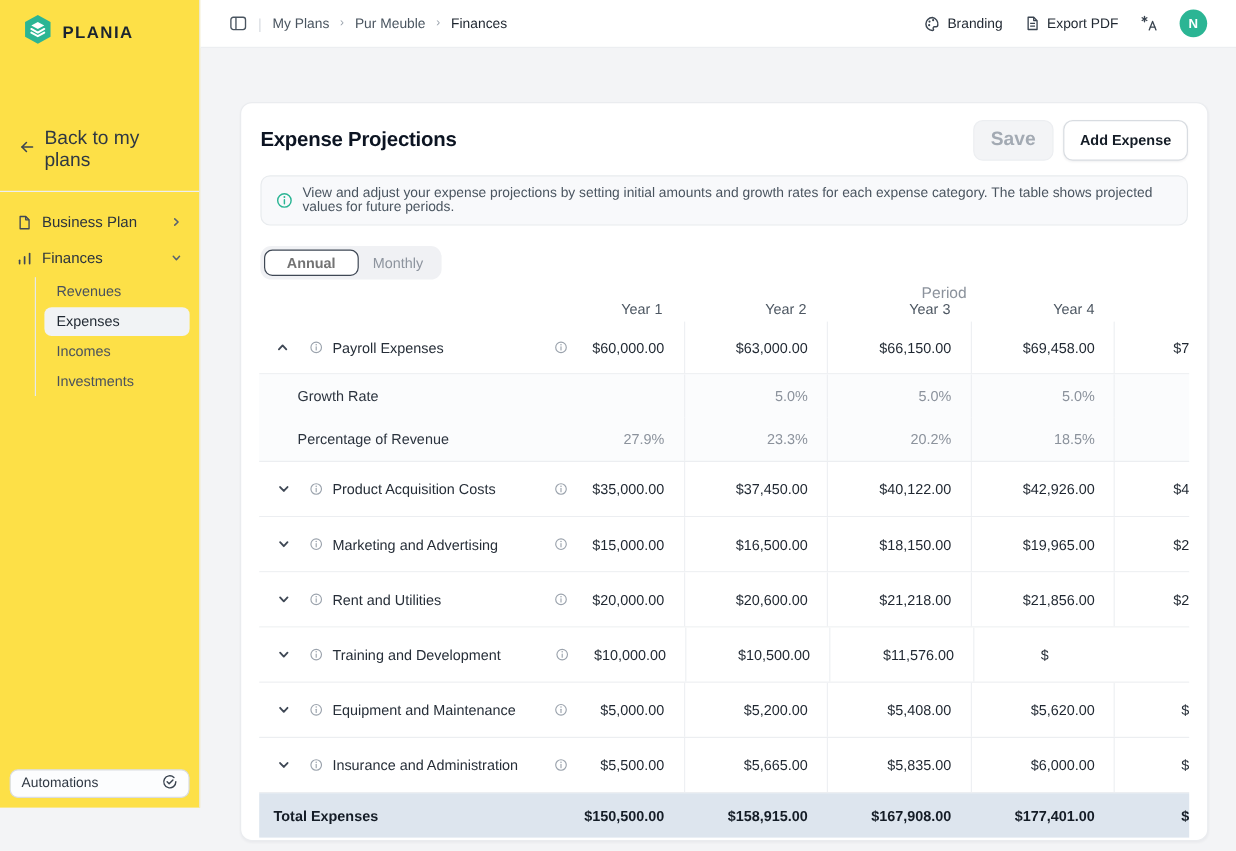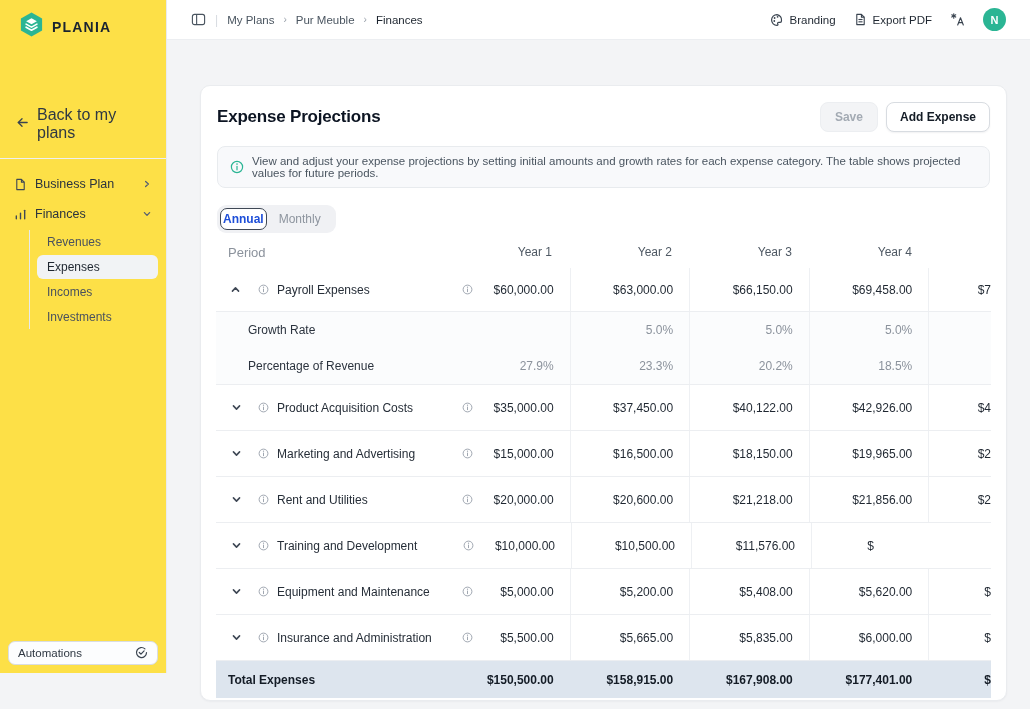--- a/index.html
+++ b/index.html
@@ -36,33 +36,33 @@
   .action { display:flex; align-items:center; gap:6px; font-size:11.5px; color:#1f2731; font-weight:500; cursor:pointer; }
   .ticon { display:flex; color:#3a4450; }
   .avatar { width:23px; height:23px; border-radius:50%; background:#2bb594; color:#fff; font-size:11px; font-weight:700; display:flex; align-items:center; justify-content:center; cursor:pointer; }
 
   
   .main { position:absolute; left:167px; top:40px; width:863px; height:669px; background:#f3f4f6; }
   .card { position:absolute; left:33px; top:45px; width:807px; height:616px; background:#fff; border:1px solid #eaecef; border-radius:10px; box-shadow:0 1px 2px rgba(16,24,40,.04); overflow:hidden; }
   .card-head { display:flex; justify-content:space-between; align-items:center; margin:16px 16px 14px 16px; height:30px; }
   .title { font-size:17px; font-weight:700; color:#0c1422; letter-spacing:-.2px;text-align:right; }
   .btns { display:flex; gap:8px; }
-  .btn-save { background:#f3f4f6; color:#a3aab3; border:1px solid #eceef1; border-radius:8px; padding:7px 14px; font-size:12px; font-weight:600; }
+  .btn-save { background:#f3f4f6; color:#a3aab3; border:1px solid #eceef1; border-radius:8px; padding:7px 14px; font-size:16px; font-weight:600; }
   .btn-add { background:#fff; color:#141c26; border:1px solid #d8dce1; border-radius:8px; padding:7px 13px; font-size:12px; font-weight:600; box-shadow:0 1px 2px rgba(16,24,40,.06); cursor:pointer; }
   .banner { margin:0 16px 17px 16px; border:1px solid #e8ebee; background:#f8f9fb; border-radius:8px; padding:8px 12px; display:flex; gap:8px; align-items:center; font-size:11.5px; color:#4a5560; }
   .banner .binfo { display:flex; color:#2bb594; flex:none; }
   .toggle-row { margin:0 16px 3px 16px; }
   .toggle-wrap { display:inline-flex; background:#f0f1f4; border-radius:9px; padding:3px; }
   .tog { padding:4px 12px; font-size:12px; border-radius:7px; cursor:pointer; }
-  .tog.active { background:#fff; border:1px solid #3f4855; font-weight:600; color:#1d4ed8; padding:3px 2px; }
+  .tog.active { background:#fff; border:1px solid #3f4855; font-weight:600; color:#737373; padding:3px 18px; }
   .tog.inactive { color:#8d949e; }
 
   
   .table { margin:0 15px; }
-  .thead { display:flex; align-items:center; height:32px; }
+  .thead { display:flex; align-items:flex-end; height:32px;flex-direction:column; }
   .th-period { width:235px; font-size:13px; color:#8b929c; padding-left:12px; font-weight:500; }
   .yh { display:flex; }
   .th-year { width:120px; text-align:right; padding-right:16px; font-size:12px; color:#4e5863; }
   .th-y5 { width:63px; }
   .trow { display:flex; align-items:stretch; height:46px; border-bottom:1px solid #eceef1; background:#fff; }
   .trow.first { height:44px; }
   .cell { display:flex; align-items:center; }
   .c-period { width:235px; padding-left:8px; }
   .chev-btn { width:24px; display:flex; justify-content:center; color:#3f4855; cursor:pointer; }
   .row-info { margin:0 8px 0 10px; color:#9aa2ac; display:flex; }

